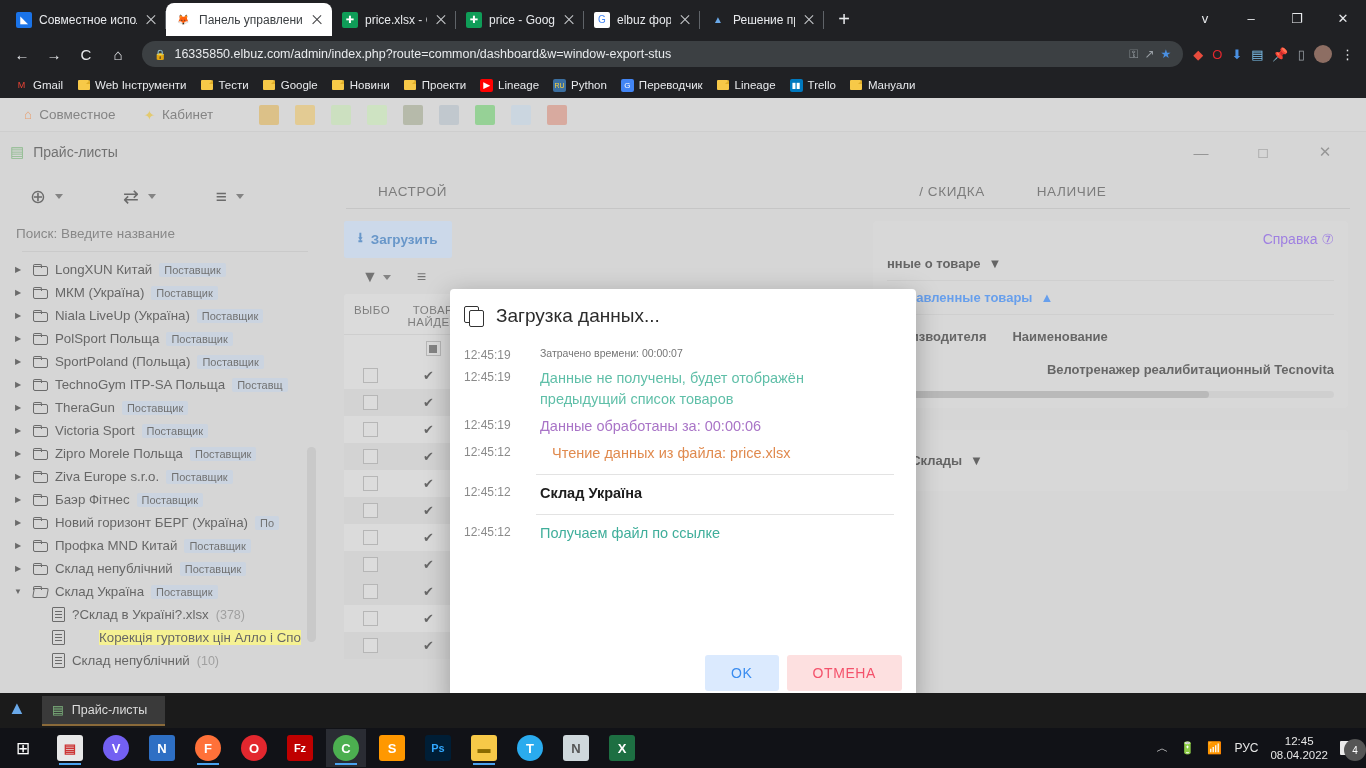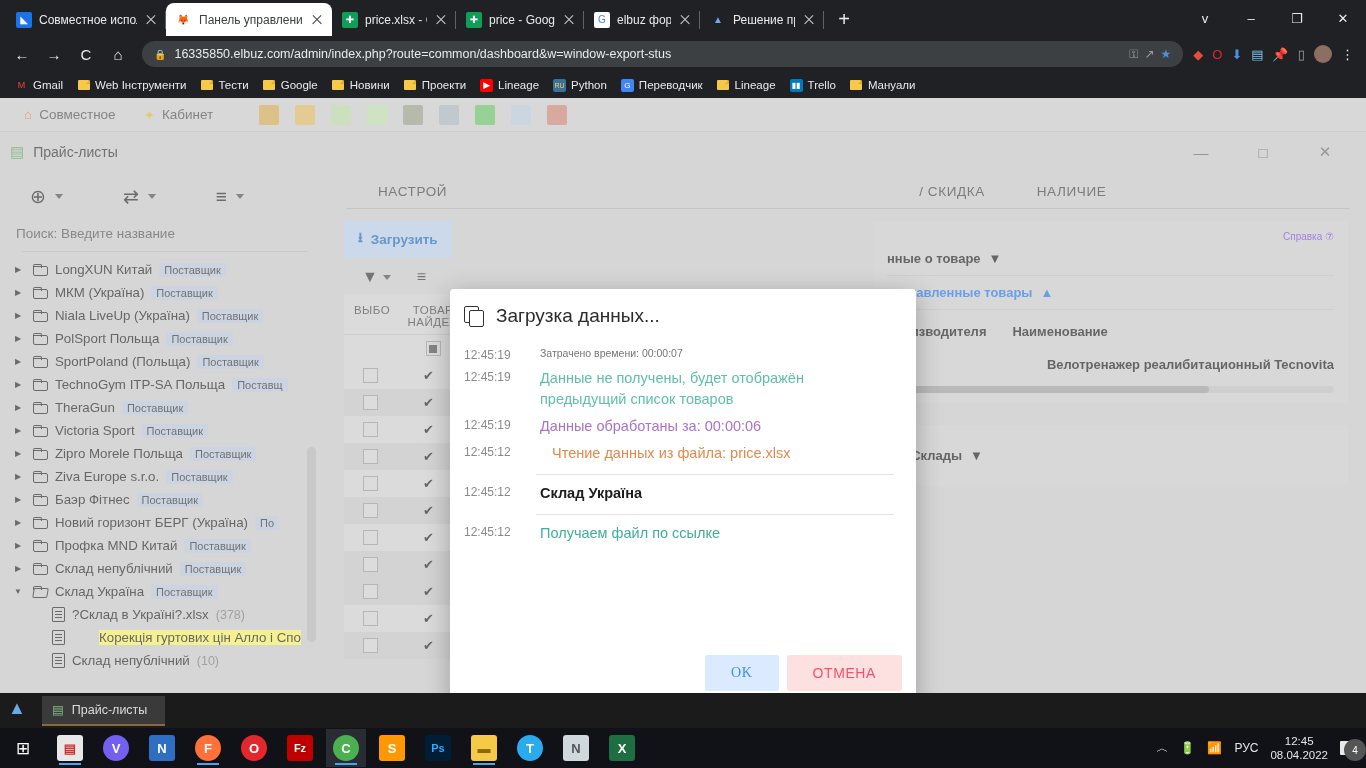--- a/index.html
+++ b/index.html
@@ -126,21 +126,21 @@
   .grow { display:flex; align-items:center; height:27px; font-size:12.8px; color:#2d2d2d; }
   .grow.alt { background:#c2c2c2; }
   .cellchk { width:56px; display:flex;align-items:center;justify-content:center;}
   .cellchk2 { width:66px; display:flex;align-items:center;justify-content:center;}
   .chkbox { width:15px;height:15px;border:1px solid #9a9a9a; background:#cfcfcf; }
   .chkmark { font-size:13px; color:#2d2d2d; }
   .cell-sku { width:140px; padding-left:6px; }
   .cell-name { width:280px; overflow:hidden; white-space:nowrap; }
 
   .card { background:#cacaca; border-radius:4px; padding:10px 14px; }
-  .help { text-align:right; color:#7a4fd6; font-size:10px; }
+  .help { text-align:right; color:#7a4fd6; font-size:14px; }
   .card-sec { display:flex;align-items:center;gap:8px; font-size:13px; color:#2a2a2a; font-weight:bold; padding:9px 0; }
   .card-sec.blue { color:#2d7ae5; }
   .card-line { height:1px; background:#bdbdbd; }
   .cols { display:flex; gap:26px; font-size:13px; color:#2b2b2b; font-weight:bold; padding:14px 0 0 0;}
   .prodname { font-size:13px; color:#2b2b2b; font-weight:bold; padding:18px 0 8px 0; text-align:right;}
   .hbar { height:7px; background:#bdbdbd; border-radius:4px; position:relative; margin-top:6px;}
   .hbar > i { position:absolute; left:0; top:0; height:7px; width:72%; background:#9e9e9e; border-radius:4px;}
   .card2 { background:#cacaca; border-radius:4px; padding:14px; margin-top:22px; }
 
   
@@ -153,21 +153,21 @@
   .copy-ico::before{content:"";position:absolute;left:0;top:0;width:13px;height:15px;border:1.6px solid #333;border-radius:2px;}
   .copy-ico::after{content:"";position:absolute;left:5px;top:4px;width:13px;height:15px;border:1.6px solid #333;border-radius:2px;background:#fff;}
   .log { padding:6px 22px 0 14px; }
   .logrow { display:flex; align-items:flex-start; gap:18px; padding:3px 0; }
   .logtime { width:58px; flex:0 0 58px; color:#8a8a8a; font-size:12px; padding-top:2px; }
   .logmsg { font-size:14.5px; line-height:1.45; }
   .logmsg.small { font-size:10.5px; color:#757575; }
   .logdiv { height:1px; background:#e3e3e3; margin:7px 0 5px 72px; }
   .modal-actions { position:absolute; right:14px; bottom:16px; display:flex; gap:8px; }
   .mbtn { font-size:14px; letter-spacing:.6px; padding:10px 26px; border-radius:3px; }
-  .mbtn.ok { background:#dbeafe; color:#3b8df0;font-family:Liberation Serif, serif; }
+  .mbtn.ok { background:#dbeafe; color:#3b8df0; }
   .mbtn.cancel { background:#fde0e0; color:#f4526b; }
 
   
   .winbar { position:absolute; left:0; top:693px; width:1366px; height:35px; background:#1b1b1b; display:flex; align-items:center; padding-left:8px;}
   .wb-logo { width:26px; height:26px; margin-right:8px; }
   .wb-item { height:30px; display:flex; align-items:center; gap:8px; background:#3a3a3a; padding:0 18px 0 10px;
      border-bottom:2px solid #8a6a3a; color:#ddd; font-size:12.5px; }
   .taskbar { position:absolute; left:0; top:728px; width:1366px; height:40px; background:#111217; display:flex; align-items:center; }
   .tb-start { width:46px; display:flex; align-items:center; justify-content:center; }
   .tb-apps { display:flex; align-items:center; gap:6px; padding-left:4px; }

